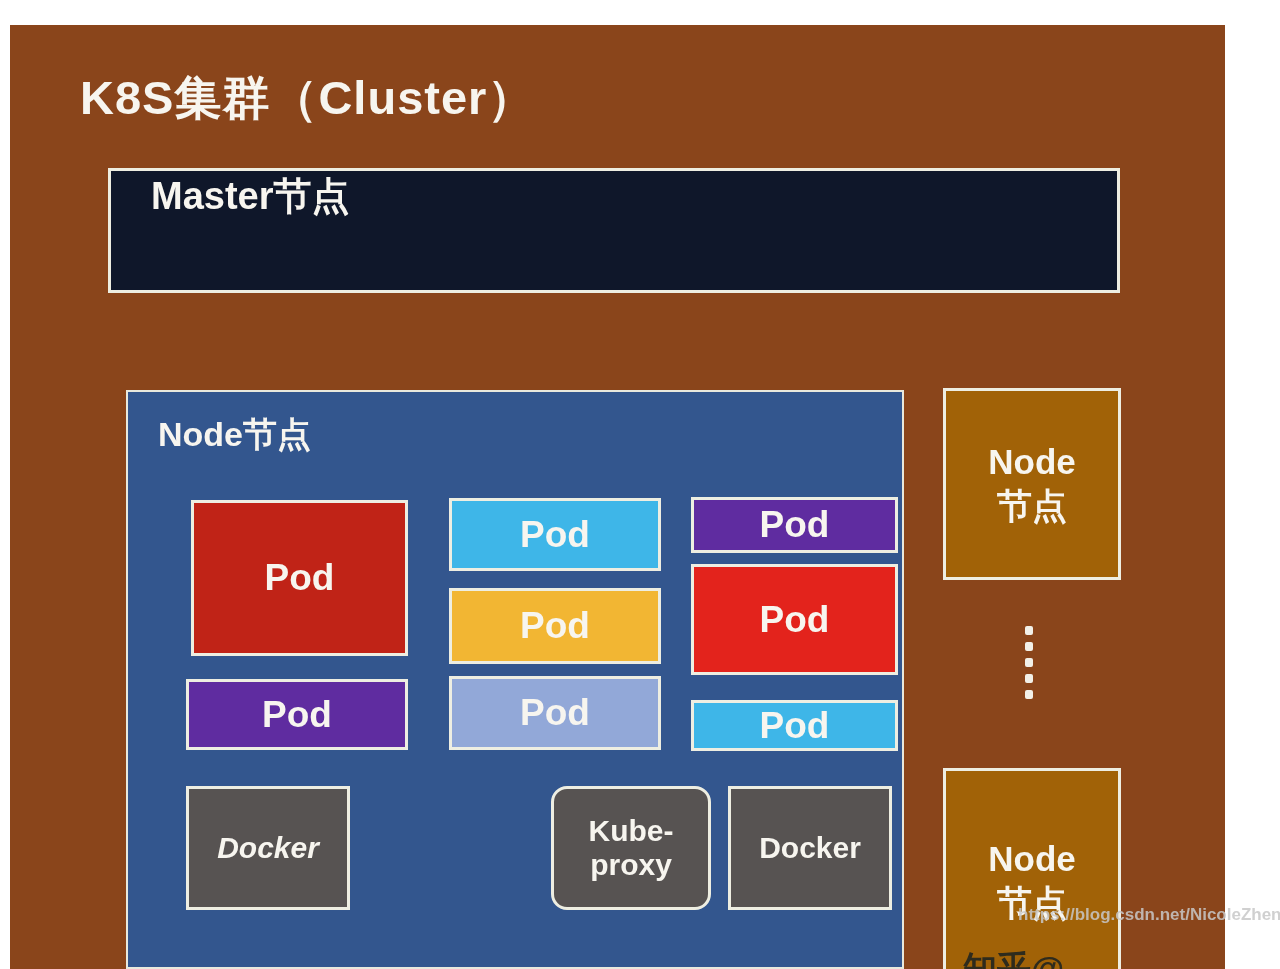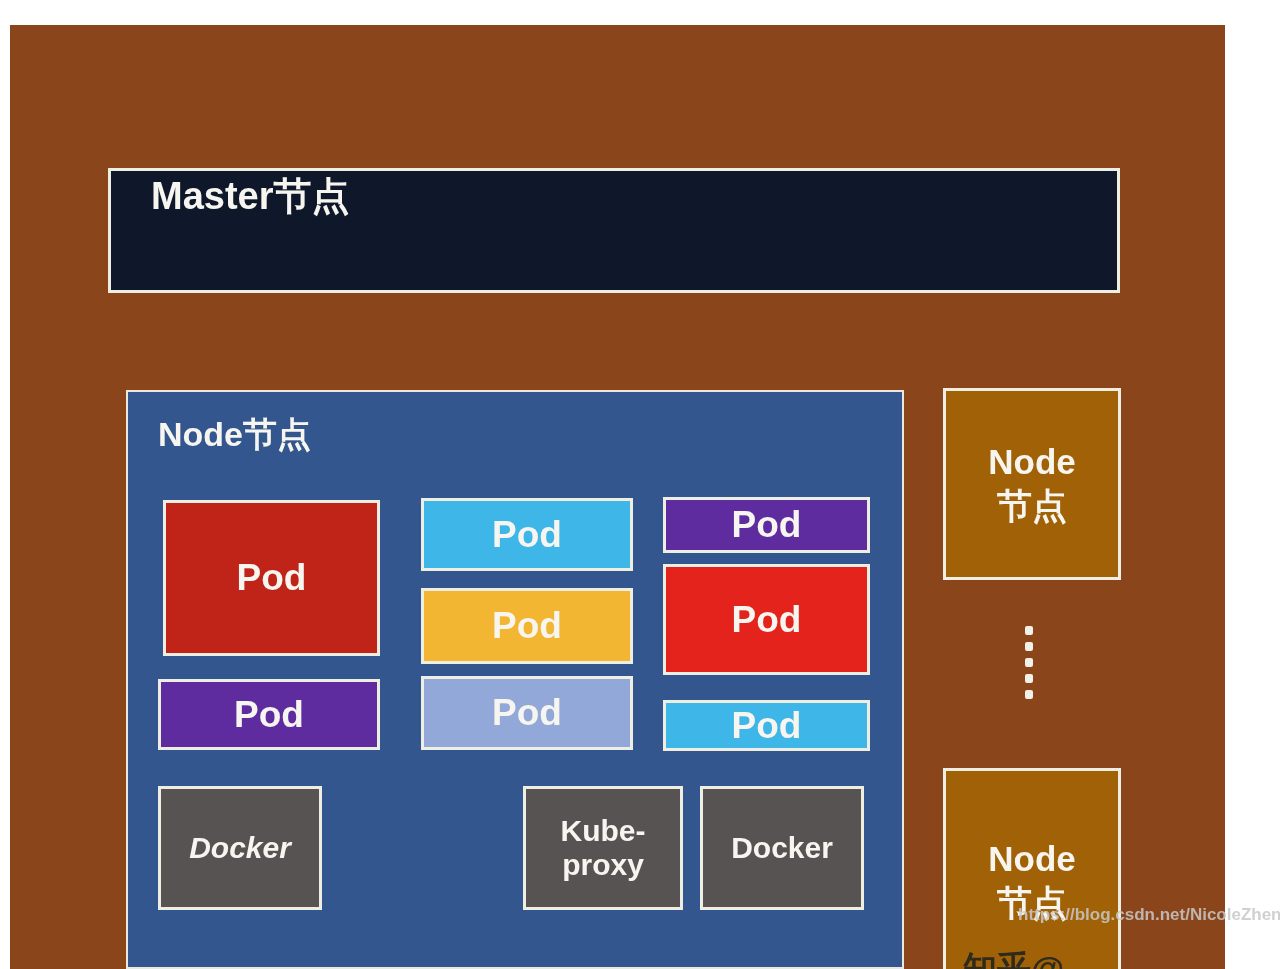--- a/index.html
+++ b/index.html
@@ -55,34 +55,35 @@
   }
   .pod, .component {
     position: absolute;
     display: flex;
     align-items: center;
     justify-content: center;
     color: #f7f5ef;
     font-weight: 700;
     border: 3px solid #eeeee2;
     text-align: center;
+    margin-left: 28px;
   }
   .pod { font-size: 37px; }
   .component { font-size: 30px; background: #575352; line-height: 1.12; }
   .pod-large-red     { left: 35px;  top: 108px; width: 217px; height: 156px; background: #c02317; }
   .pod-purple-left   { left: 30px;  top: 287px; width: 222px; height: 71px;  background: #5f2ca0; }
   .pod-cyan-top      { left: 293px; top: 106px; width: 212px; height: 73px;  background: #3eb6e8; }
   .pod-yellow        { left: 293px; top: 196px; width: 212px; height: 76px;  background: #f2b633; }
   .pod-periwinkle    { left: 293px; top: 284px; width: 212px; height: 74px;  background: #92a8d8; }
   .pod-purple-right  { left: 535px; top: 105px; width: 207px; height: 56px;  background: #5f2ca0; }
   .pod-red-right     { left: 535px; top: 172px; width: 207px; height: 111px; background: #e3231c; }
   .pod-cyan-bottom   { left: 535px; top: 308px; width: 207px; height: 51px;  background: #3eb6e8; }
   .comp-docker     { left: 30px;  top: 394px; width: 164px; height: 124px; font-style: italic; }
   .comp-kubelet    { left: 211px; top: 394px; width: 167px; height: 124px; }
-  .comp-kubeproxy  { left: 395px; top: 394px; width: 160px; height: 124px; padding: 0 10px; }
+  .comp-kubeproxy  { left: 395px; top: 394px; width: 160px; height: 124px; padding: 0 10px; border-radius: 16px; }
   .comp-fluentd    { left: 572px; top: 394px; width: 164px; height: 124px; }
   .side-node {
     position: absolute;
     width: 178px;
     background: #a16207;
     border: 3px solid #eeeee2;
     display: flex;
     align-items: center;
     justify-content: center;
   }
@@ -124,20 +125,21 @@
     font-weight: 700;
     white-space: nowrap;
     z-index: 2;
   }
 </style>
 </head>
 <body>
 
 <div class="cluster">
 
+  <div class="cluster-title">K8S集群（Cluster）</div>
 
   <div class="master-box">
     <div class="master-label">Master节点</div>
   </div>
 
   <div class="main-node-box">
     <div class="main-node-label">Node节点</div>
 
     <div class="pod pod-large-red">Pod</div>
     <div class="pod pod-purple-left">Pod</div>

